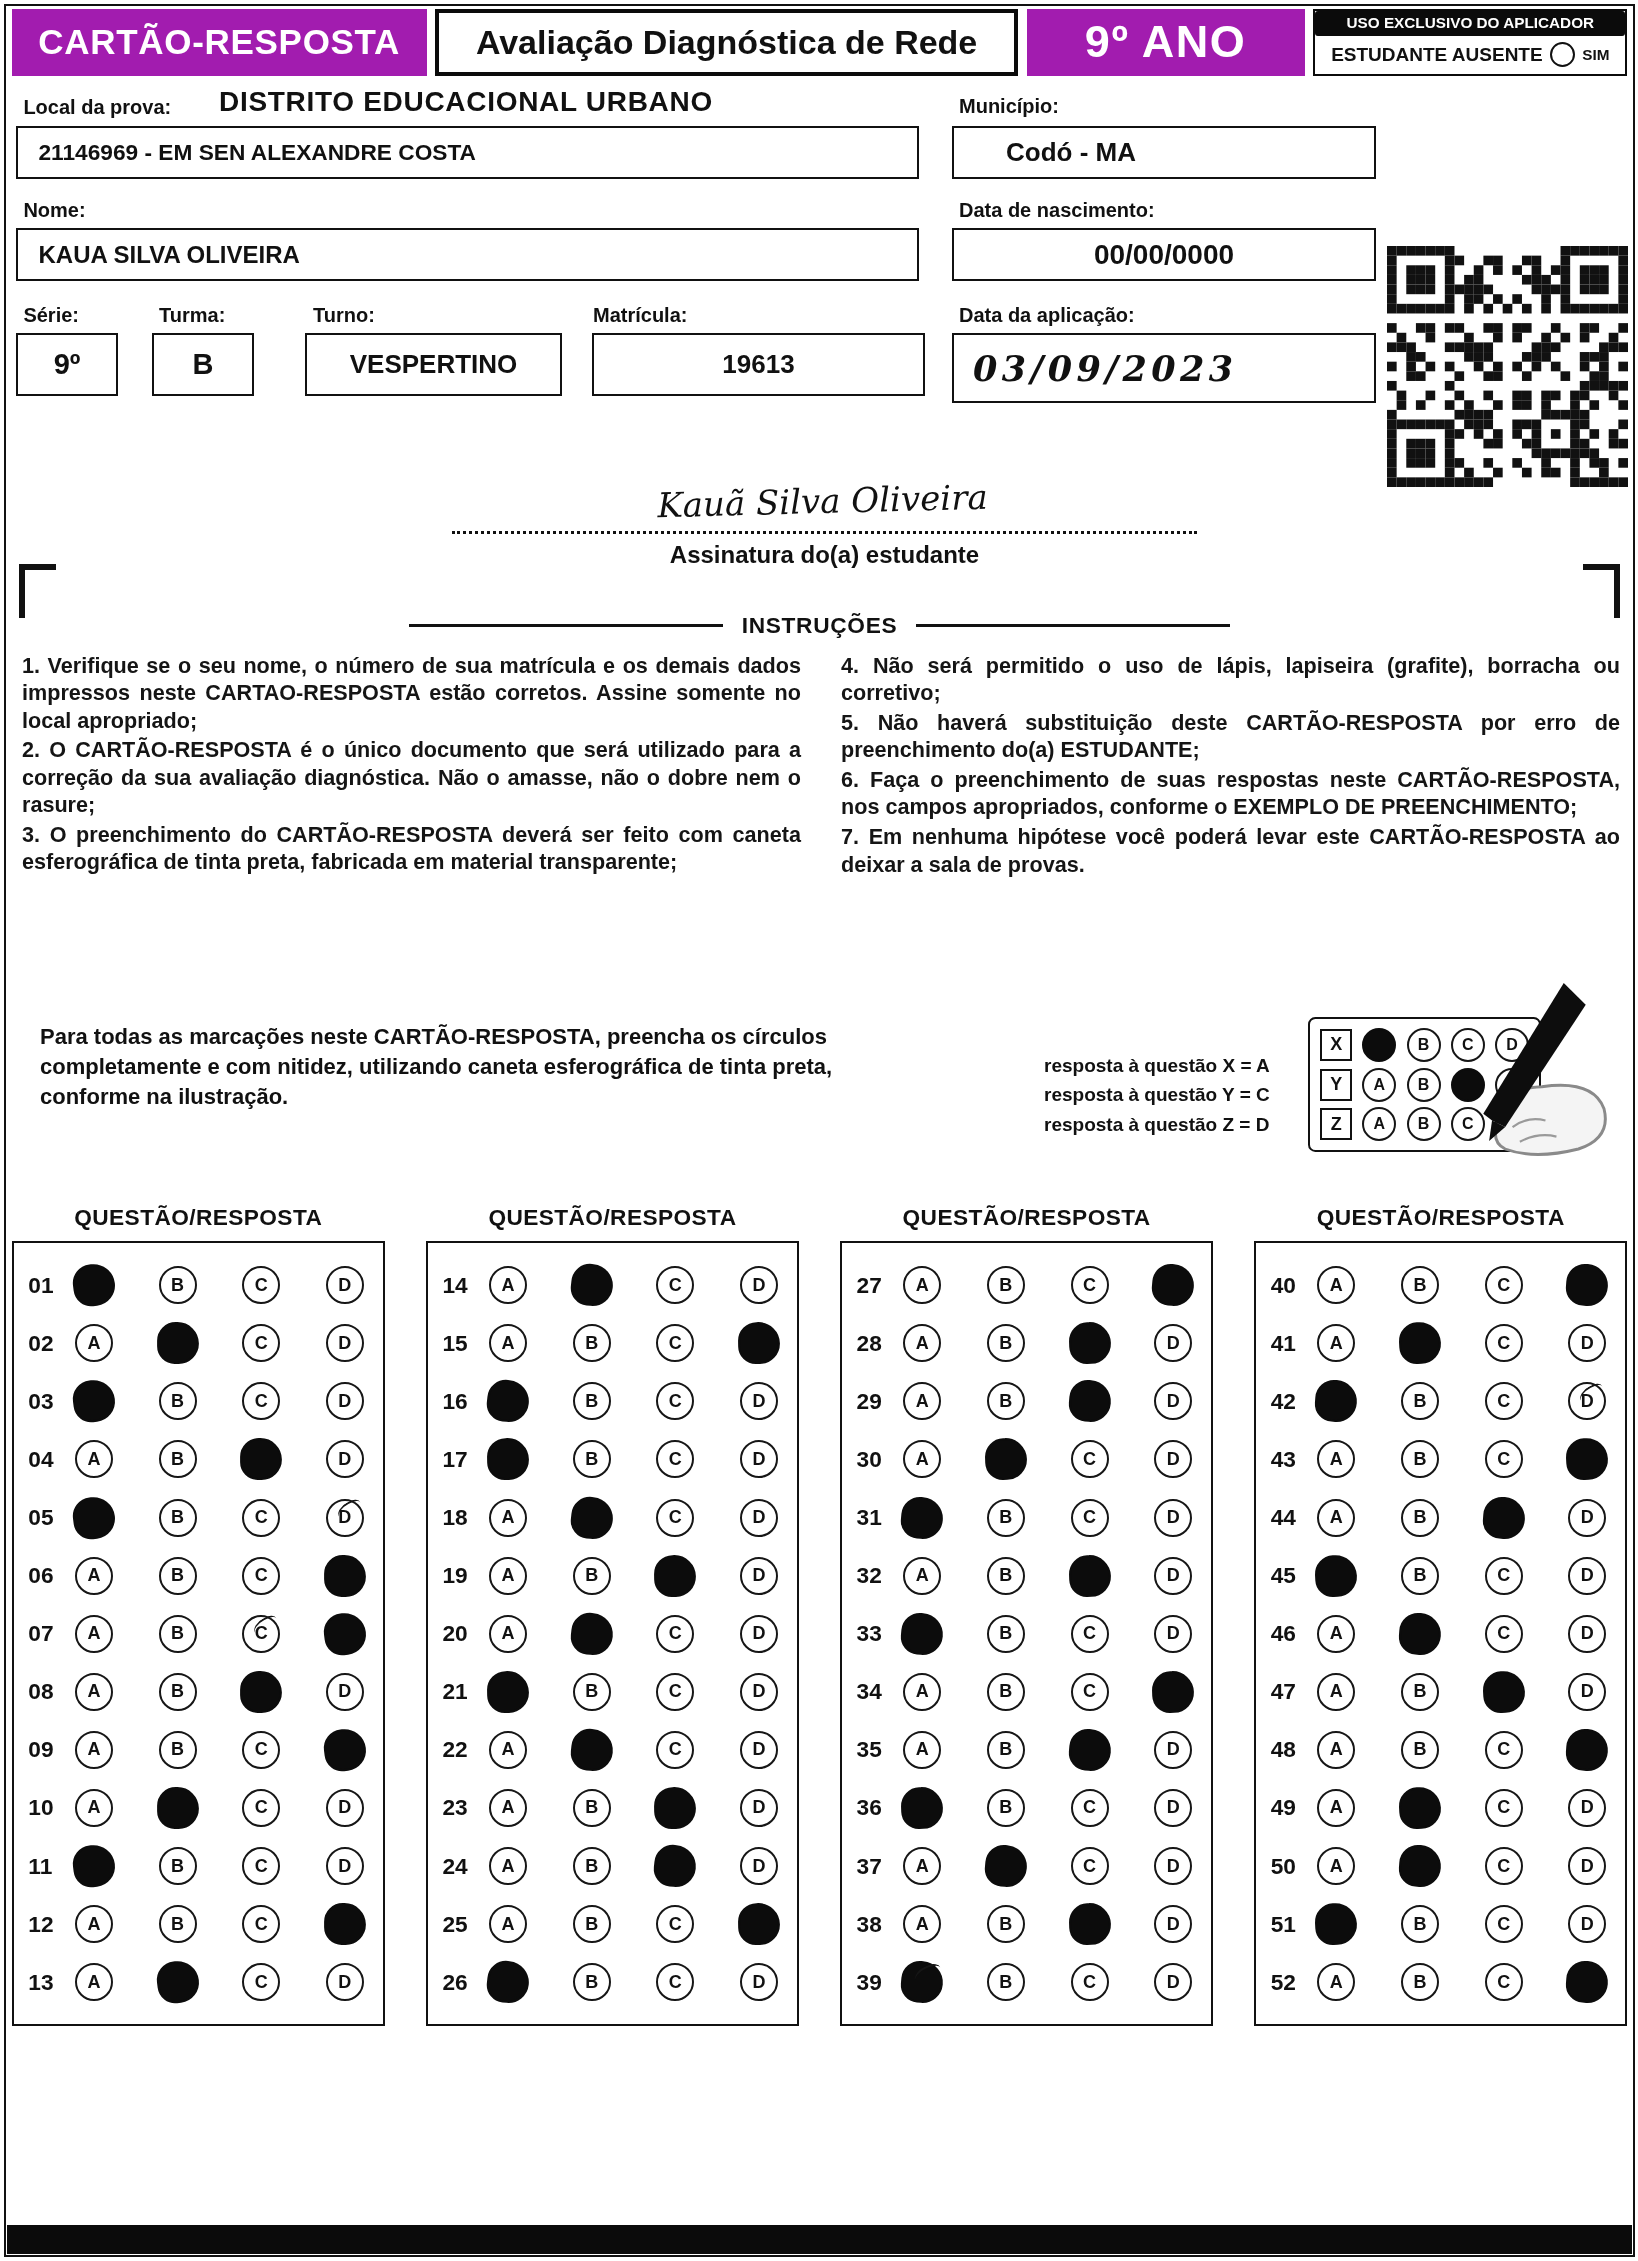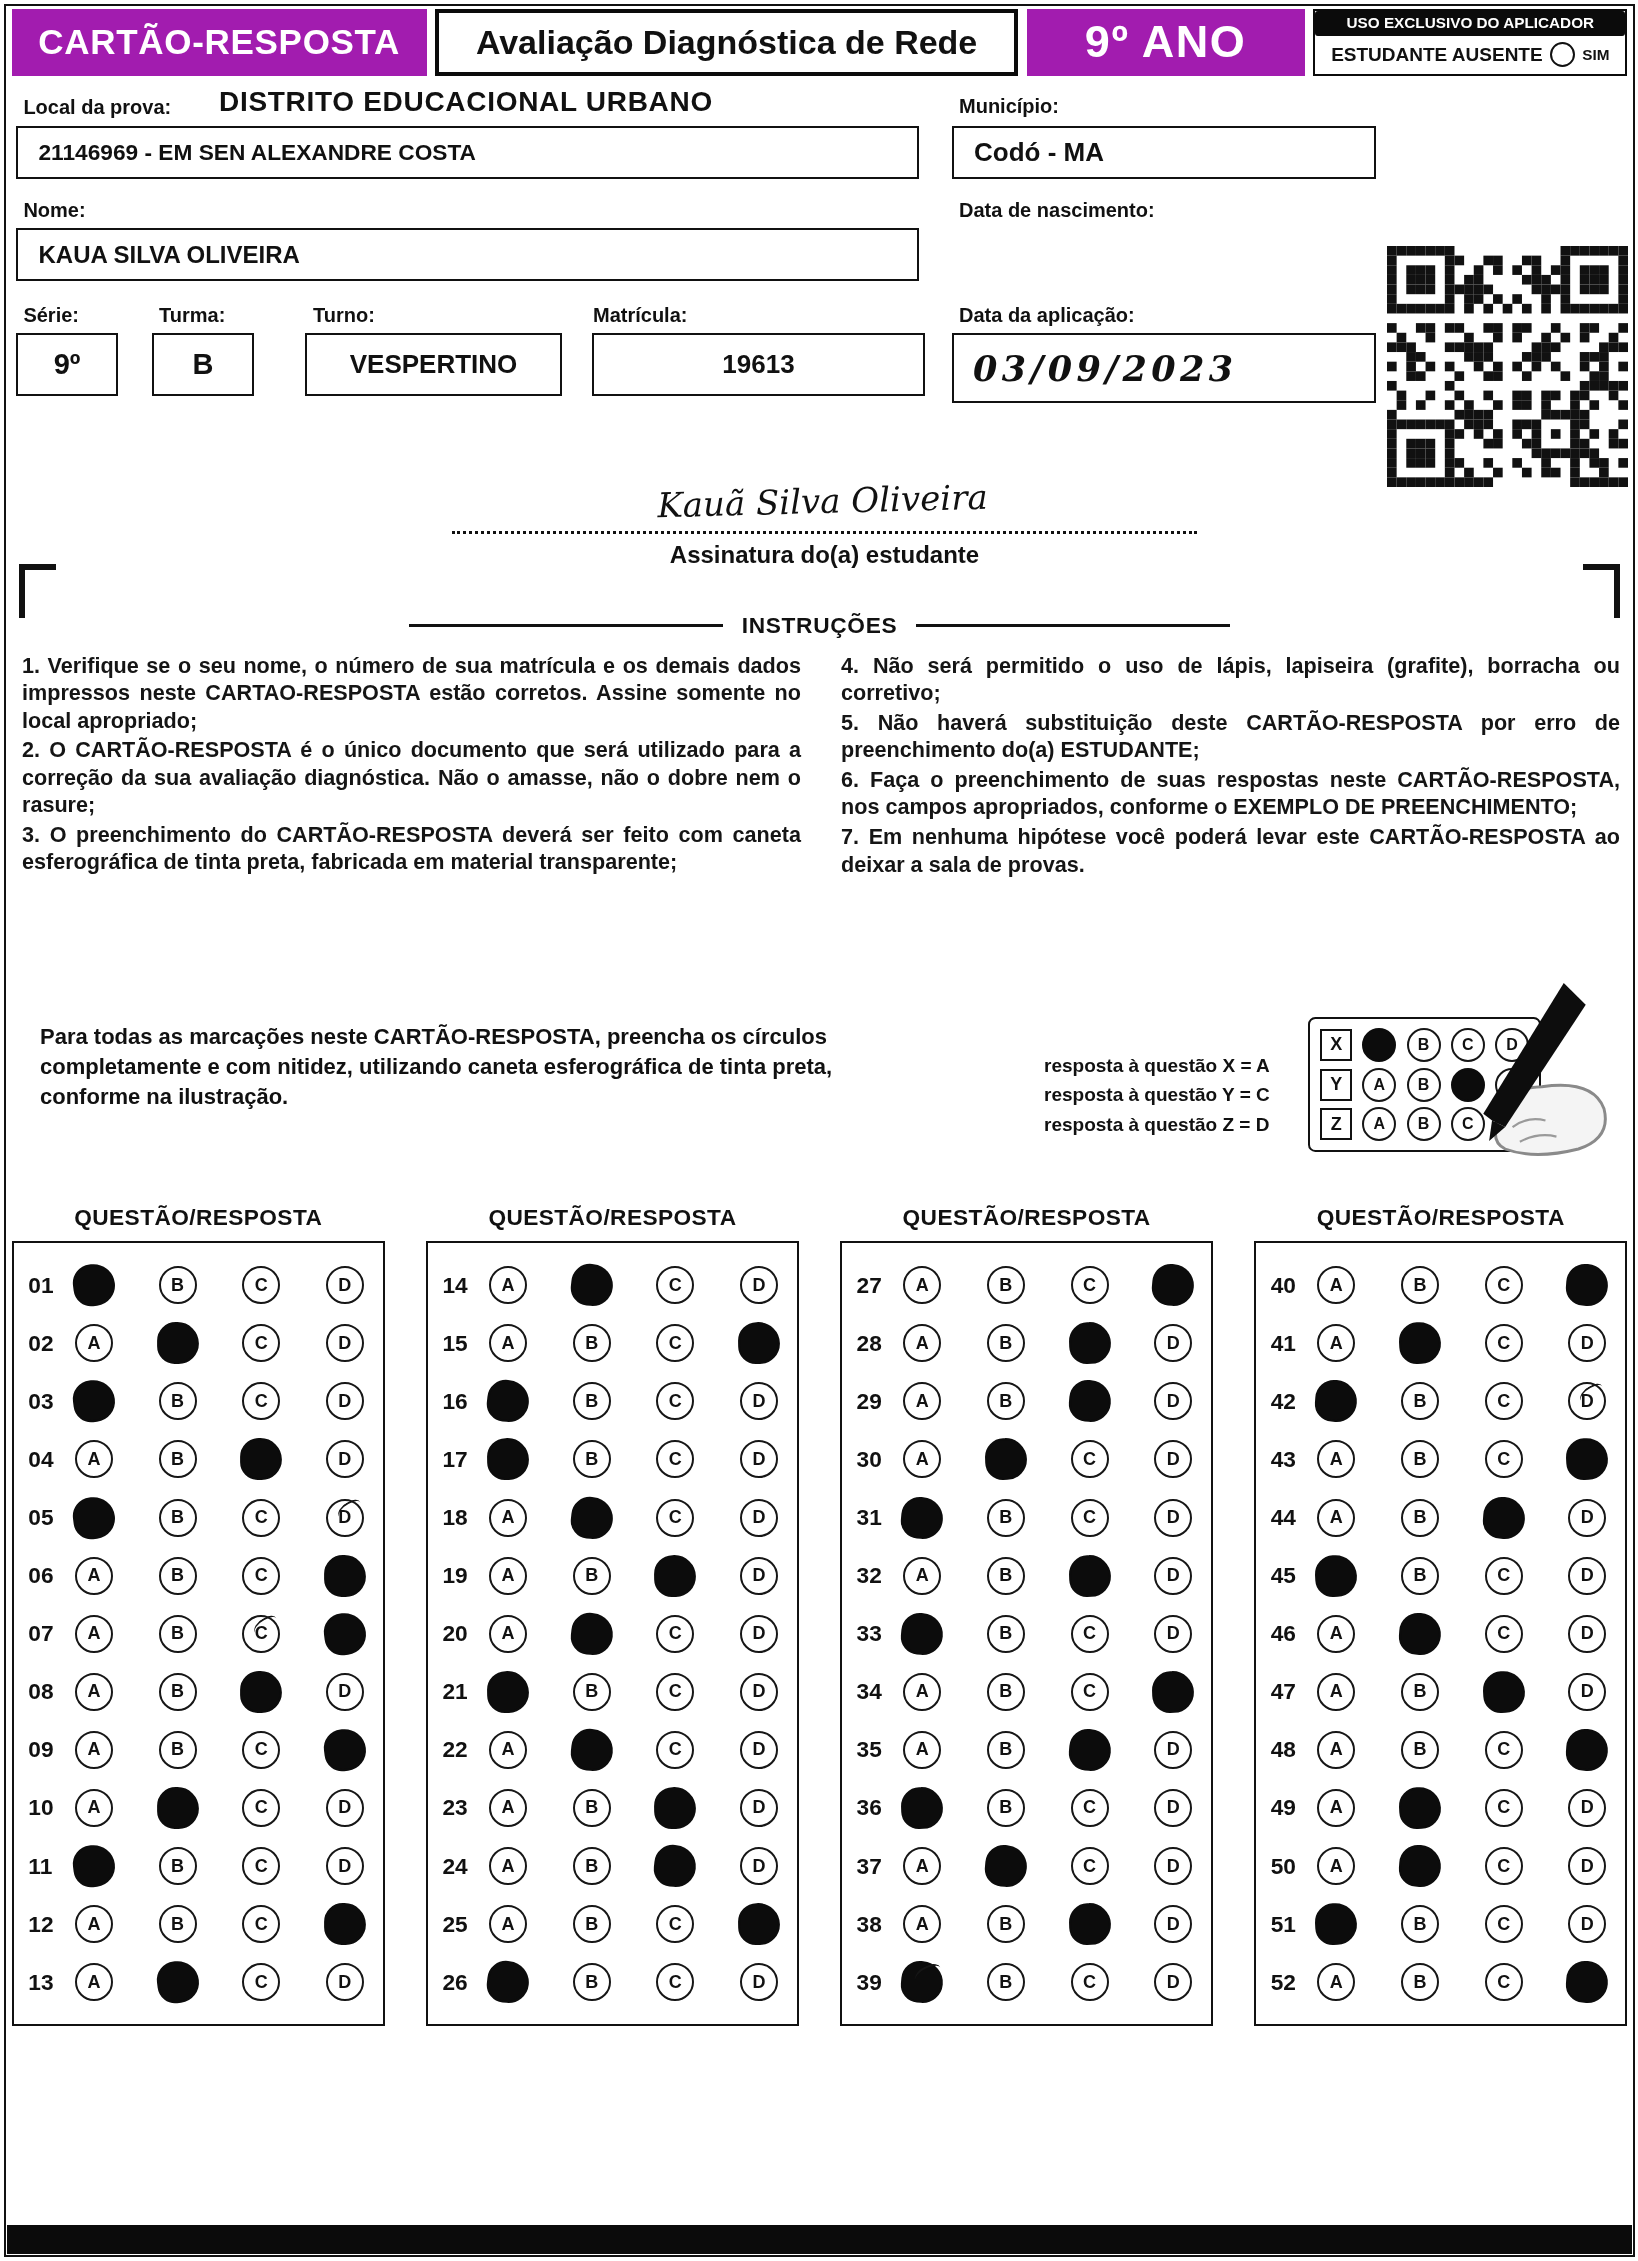--- a/index.html
+++ b/index.html
@@ -90,26 +90,27 @@
         <span class="app-sim">SIM</span>
       </div>
     </div>
   </header>
 
   <div class="abs lbl" style="left:23.4px;top:96px;">Local da prova:</div>
   <div class="abs big-val" style="left:219px;top:86px;">DISTRITO EDUCACIONAL URBANO</div>
   <div class="abs lbl" style="left:959px;top:95px;">Município:</div>
 
   <div class="abs fbox pad" style="left:16px;top:126px;width:903px;height:53px;font-size:22.7px;">21146969 - EM SEN ALEXANDRE COSTA</div>
-  <div class="abs fbox" style="left:952px;top:126px;width:424px;height:53px;font-size:26px;padding-left:20px;">Codó - MA</div>
+  <div class="abs fbox" style="left:952px;top:126px;width:424px;height:53px;font-size:26px;padding-left:52px;">Codó - MA</div>
 
   <div class="abs lbl" style="left:23.4px;top:199px;">Nome:</div>
   <div class="abs lbl" style="left:959px;top:199px;">Data de nascimento:</div>
 
   <div class="abs fbox pad" style="left:16px;top:228px;width:903px;height:53px;font-size:24px;">KAUA SILVA OLIVEIRA</div>
+  <div class="abs fbox center" style="left:952px;top:228px;width:424px;height:53px;font-size:28px;">00/00/0000</div>
 
   <div class="abs qr" style="left:1387px;top:246px;width:241px;height:241px;"><svg viewBox="0 0 325 325" width="241" height="241">
         <rect x="0" y="0" width="13" height="13" fill="#111"></rect>
         <rect x="13" y="0" width="13" height="13" fill="#111"></rect>
         <rect x="26" y="0" width="13" height="13" fill="#111"></rect>
         <rect x="39" y="0" width="13" height="13" fill="#111"></rect>
         <rect x="52" y="0" width="13" height="13" fill="#111"></rect>
         <rect x="65" y="0" width="13" height="13" fill="#111"></rect>
         <rect x="78" y="0" width="13" height="13" fill="#111"></rect>
         <rect x="234" y="0" width="13" height="13" fill="#111"></rect>

